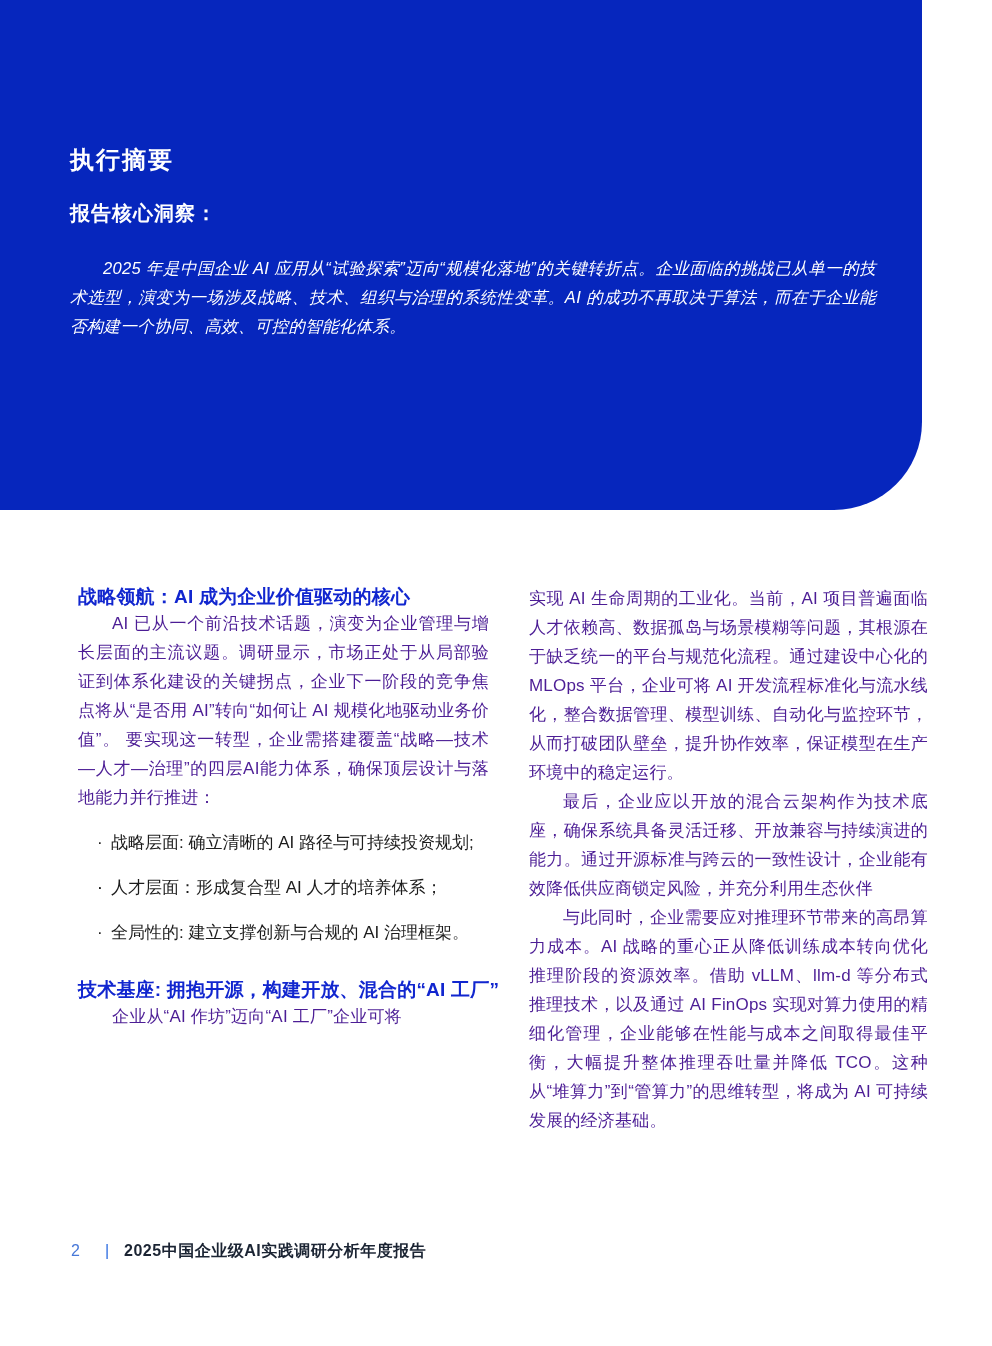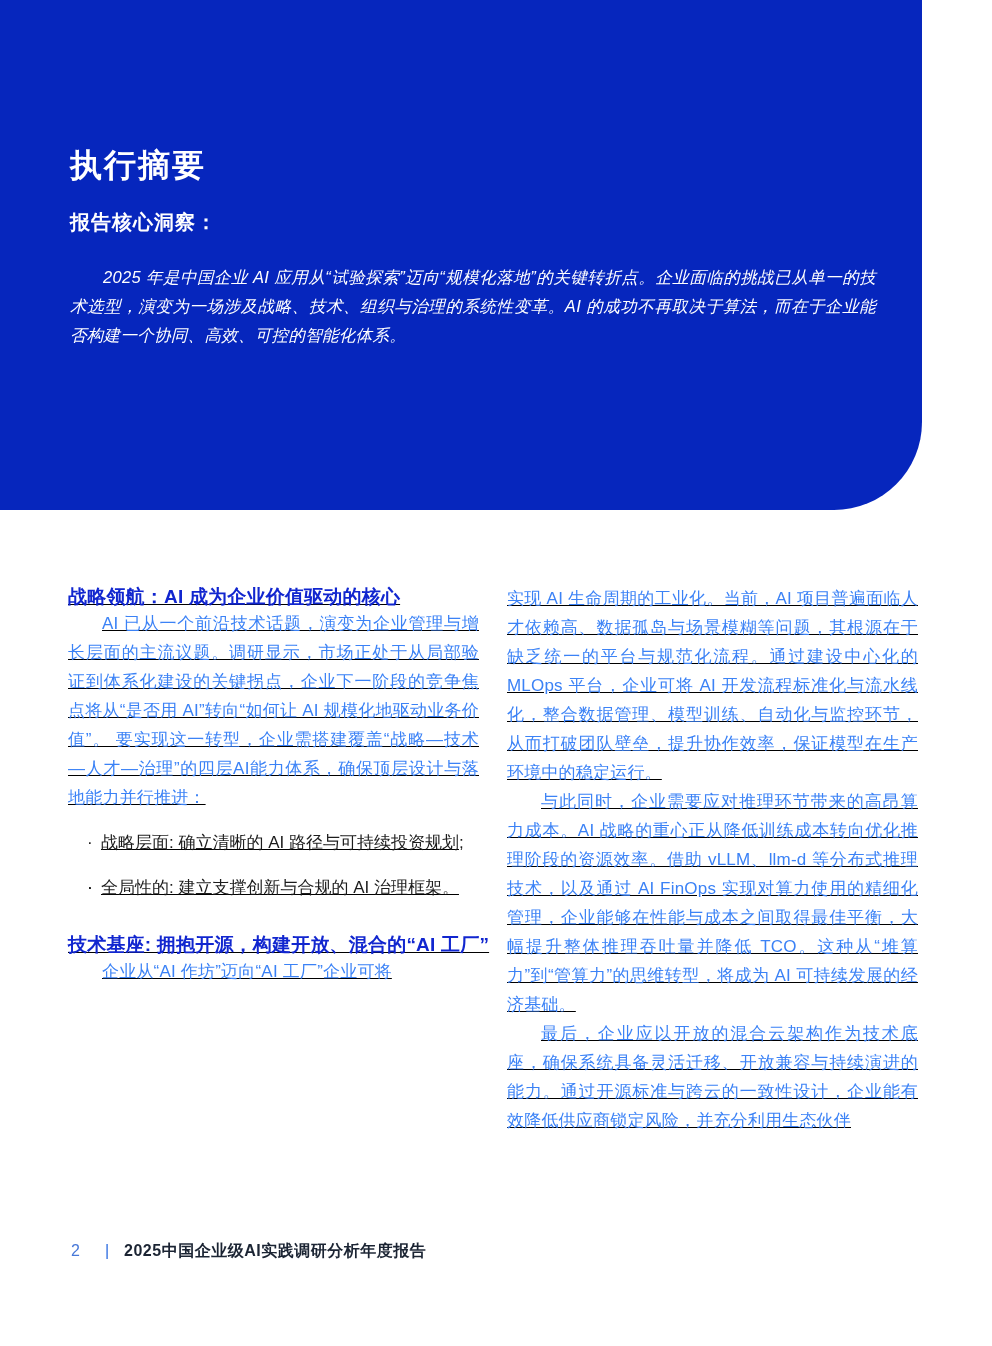--- a/index.html
+++ b/index.html
@@ -20,21 +20,21 @@
     top: 0; left: 0;
     width: 922px;
     height: 510px;
     background: #0626bd;
     border-bottom-right-radius: 88px;
     box-sizing: border-box;
     padding: 146px 46px 0 70px;
     color: #ffffff;
   }
   .hero-title {
-    font-size: 32px;
+    font-size: 24px;
     font-weight: 700;
     letter-spacing: 2px;
     line-height: 1.2;
     font-family: Liberation Serif, serif;
   }
   .hero-subtitle {
     font-size: 20px;
     font-weight: 700;
     letter-spacing: 1px;
     margin-top: 25px;
@@ -47,40 +47,39 @@
     text-indent: 2em;
     text-align: justify;
     letter-spacing: 0.3px;
   }
   .hero-paras p + p { margin-top: 25px; }
 
   
   .main {
     position: absolute;
     top: 584px;
-    left: 68px;
+    left: 78px;
     width: 850px;
     display: flex;
-    gap: 28px;
-    text-decoration: underline;
+    gap: 40px;
   }
   .col { width: 411px; }
   .h-blue {
     color: #1126cf;
     font-weight: 700;
     font-size: 19px;
     line-height: 25px;
     white-space: nowrap;
     letter-spacing: 0.2px;
   }
   p.body-p {
     margin: 0;
     font-size: 17px;
     line-height: 29px;
-    color: #3b82f6;
+    color: #4c1d95;
     text-align: justify;
     letter-spacing: 0.2px;
   }
   p.indent { text-indent: 2em; }
   .mt14 { margin-top: 14px; }
   .mt16 { margin-top: 16px; }
   .mt17 { margin-top: 17px; }
   .mt30 { margin-top: 30px; }
   ul.bullets {
     list-style: none;
@@ -135,35 +134,36 @@
     <ul class="bullets">
       <li>
         <span class="dot">·</span>
         <span>战略层面: 确立清晰的 AI 路径与可持续投资规划;</span>
       </li>
       <li>
         <span class="dot">·</span>
       </li>
       <li>
         <span class="dot">·</span>
+        <span>人才层面：形成复合型 AI 人才的培养体系；</span>
       </li>
       <li>
         <span class="dot">·</span>
         <span>全局性的: 建立支撑创新与合规的 AI 治理框架。</span>
       </li>
     </ul>
 
     <div class="h-blue mt30">技术基座: 拥抱开源，构建开放、混合的“AI 工厂”</div>
     <p class="body-p indent mt14">企业从“AI 作坊”迈向“AI 工厂”企业可将</p>
   </div>
 
   <div class="col">
     <p class="body-p">实现 AI 生命周期的工业化。当前，AI 项目普遍面临人才依赖高、数据孤岛与场景模糊等问题，其根源在于缺乏统一的平台与规范化流程。通过建设中心化的 MLOps 平台，企业可将 AI 开发流程标准化与流水线化，整合数据管理、模型训练、自动化与监控环节，从而打破团队壁垒，提升协作效率，保证模型在生产环境中的稳定运行。</p>
+    <p class="body-p indent mt17">最后，企业应以开放的混合云架构作为技术底座，确保系统具备灵活迁移、开放兼容与持续演进的能力。通过开源标准与跨云的一致性设计，企业能有效降低供应商锁定风险，并充分利用生态伙伴</p>
     <p class="body-p indent mt17">与此同时，企业需要应对推理环节带来的高昂算力成本。AI 战略的重心正从降低训练成本转向优化推理阶段的资源效率。借助 vLLM、llm-d 等分布式推理技术，以及通过 AI FinOps 实现对算力使用的精细化管理，企业能够在性能与成本之间取得最佳平衡，大幅提升整体推理吞吐量并降低 TCO。这种从“堆算力”到“管算力”的思维转型，将成为 AI 可持续发展的经济基础。</p>
-    <p class="body-p indent mt17">最后，企业应以开放的混合云架构作为技术底座，确保系统具备灵活迁移、开放兼容与持续演进的能力。通过开源标准与跨云的一致性设计，企业能有效降低供应商锁定风险，并充分利用生态伙伴</p>
   </div>
 
 </div>
 
 <div class="footer">
   <span class="num">2</span>
   <span class="bar">|</span>
   <span class="rtitle">2025中国企业级AI实践调研分析年度报告</span>
 </div>
 

